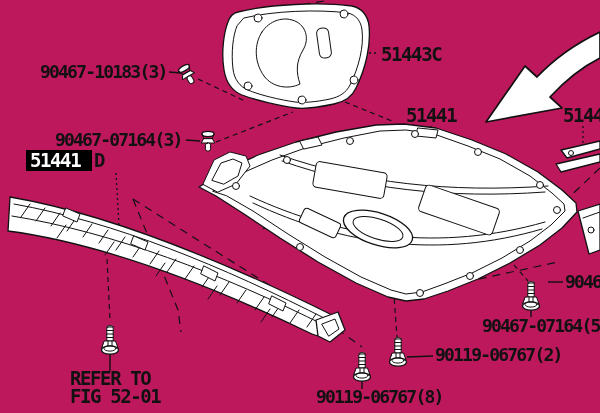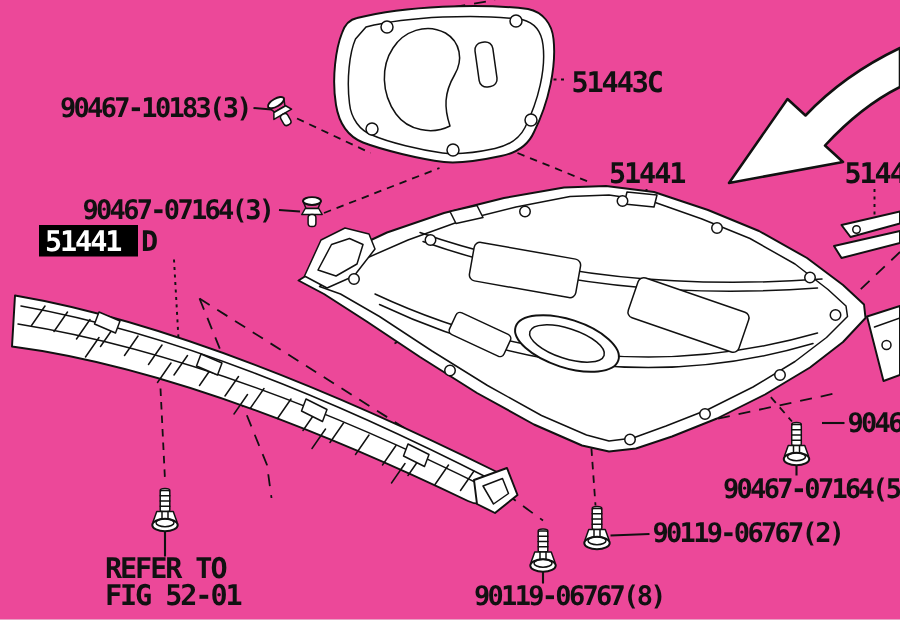--- a/index.html
+++ b/index.html
@@ -1,17 +1,17 @@
 <!DOCTYPE html>
 <html><head>
 <meta charset="utf-8">
 <style>
   html,body{margin:0;padding:0;background:#e8e8e8;}
   #stage{
-    position:relative;width:600px;height:413px;background:#ec4899;
+    position:relative;width:600px;height:413px;background:#be185d;
     overflow:hidden;font-family:"DejaVu Sans Mono","Liberation Mono",monospace;
   }
   svg{display:block;}
   text{
     font-family:"DejaVu Sans Mono","Liberation Mono",monospace;
     font-weight:700;fill:#111;letter-spacing:-1.6px;
   }
   text.part{font-size:19px;letter-spacing:-1.4px;}
   text.fast{font-size:18px;letter-spacing:-1.8px;}
   text.sel{fill:#fff;}

